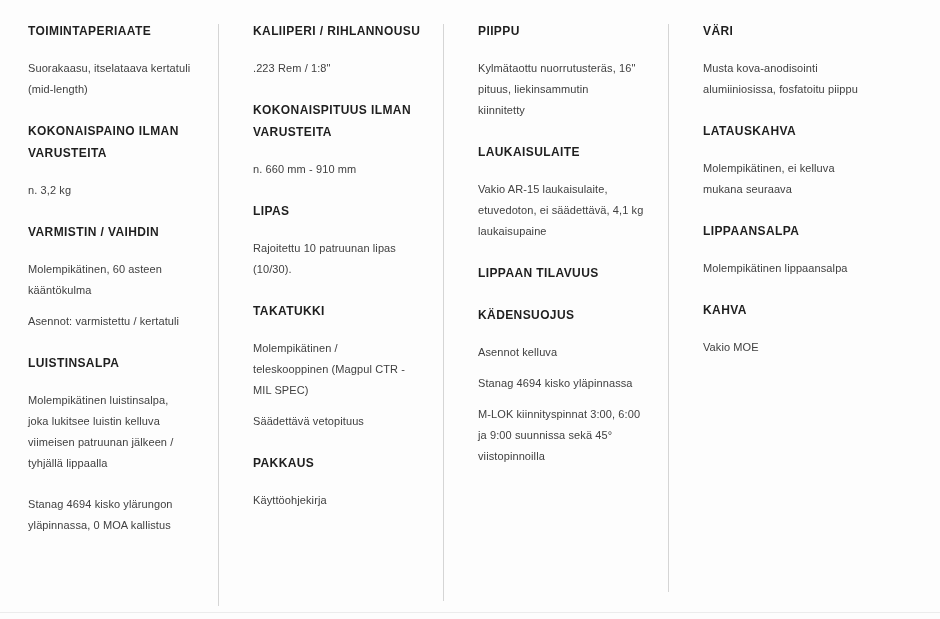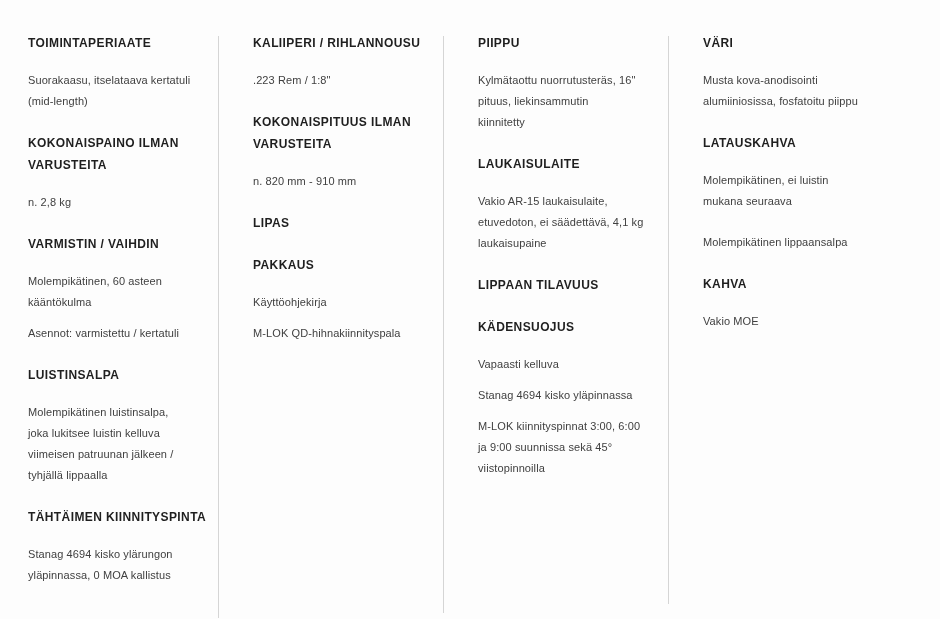--- a/index.html
+++ b/index.html
@@ -13,21 +13,20 @@
     position: relative;
     background: #fdfdfd;
     font-family: "Liberation Sans", sans-serif;
   }
   .spec-grid {
     display: grid;
     grid-template-columns: 218px 225px 225px 272px;
     width: 940px;
     height: 476px;
     position: relative;
-    margin-top: 12px;
   }
   .spec-column {
     box-sizing: border-box;
     padding: 20px 8px 0 35px;
   }
   .spec-column.first {
     padding-left: 28px;
   }
   .spec-block {
     margin: 0 0 20px 0;
@@ -75,59 +74,66 @@
 
   <div class="spec-column first">
     <div class="spec-block">
       <h3 class="spec-heading">TOIMINTAPERIAATE</h3>
       <p class="spec-value">Suorakaasu, itselataava kertatuli
 (mid-length)</p>
     </div>
     <div class="spec-block">
       <h3 class="spec-heading">KOKONAISPAINO ILMAN
 VARUSTEITA</h3>
-      <p class="spec-value">n. 2,8 kg</p>
+      <p class="spec-value">n. 3,2 kg</p>
     </div>
     <div class="spec-block">
       <h3 class="spec-heading">VARMISTIN / VAIHDIN</h3>
       <p class="spec-value">Molempikätinen, 60 asteen
 kääntökulma</p>
       <p class="spec-value">Asennot: varmistettu / kertatuli</p>
     </div>
     <div class="spec-block">
       <h3 class="spec-heading">LUISTINSALPA</h3>
       <p class="spec-value">Molempikätinen luistinsalpa,
 joka lukitsee luistin kelluva
 viimeisen patruunan jälkeen /
 tyhjällä lippaalla</p>
     </div>
     <div class="spec-block">
-      <h3 class="spec-heading">TÄHTÄIMEN KIINNITYSPINTA</h3>
       <p class="spec-value">Stanag 4694 kisko ylärungon
 yläpinnassa, 0 MOA kallistus</p>
     </div>
   </div>
 
   <div class="spec-column">
     <div class="spec-block">
       <h3 class="spec-heading">KALIIPERI / RIHLANNOUSU</h3>
       <p class="spec-value">.223 Rem / 1:8"</p>
     </div>
     <div class="spec-block">
       <h3 class="spec-heading">KOKONAISPITUUS ILMAN
 VARUSTEITA</h3>
-      <p class="spec-value">n. 820 mm - 910 mm</p>
+      <p class="spec-value">n. 660 mm - 910 mm</p>
     </div>
     <div class="spec-block">
       <h3 class="spec-heading">LIPAS</h3>
+      <p class="spec-value">Rajoitettu 10 patruunan lipas
+(10/30).</p>
+    </div>
+    <div class="spec-block">
+      <h3 class="spec-heading">TAKATUKKI</h3>
+      <p class="spec-value">Molempikätinen /
+teleskooppinen (Magpul CTR -
+MIL SPEC)</p>
+      <p class="spec-value">Säädettävä vetopituus</p>
     </div>
     <div class="spec-block">
       <h3 class="spec-heading">PAKKAUS</h3>
       <p class="spec-value">Käyttöohjekirja</p>
-      <p class="spec-value">M-LOK QD-hihnakiinnityspala</p>
     </div>
   </div>
 
   <div class="spec-column">
     <div class="spec-block">
       <h3 class="spec-heading">PIIPPU</h3>
       <p class="spec-value">Kylmätaottu nuorrutusteräs, 16"
 pituus, liekinsammutin
 kiinnitetty</p>
     </div>
@@ -135,40 +141,41 @@
       <h3 class="spec-heading">LAUKAISULAITE</h3>
       <p class="spec-value">Vakio AR-15 laukaisulaite,
 etuvedoton, ei säädettävä, 4,1 kg
 laukaisupaine</p>
     </div>
     <div class="spec-block">
       <h3 class="spec-heading">LIPPAAN TILAVUUS</h3>
     </div>
     <div class="spec-block">
       <h3 class="spec-heading">KÄDENSUOJUS</h3>
-      <p class="spec-value">Vapaasti kelluva</p>
+      <p class="spec-value">Asennot kelluva</p>
       <p class="spec-value">Stanag 4694 kisko yläpinnassa</p>
       <p class="spec-value">M-LOK kiinnityspinnat 3:00, 6:00
 ja 9:00 suunnissa sekä 45°
 viistopinnoilla</p>
     </div>
   </div>
 
   <div class="spec-column">
     <div class="spec-block">
       <h3 class="spec-heading">VÄRI</h3>
       <p class="spec-value">Musta kova-anodisointi
 alumiiniosissa, fosfatoitu piippu</p>
     </div>
     <div class="spec-block">
       <h3 class="spec-heading">LATAUSKAHVA</h3>
-      <p class="spec-value">Molempikätinen, ei luistin
+      <p class="spec-value">Molempikätinen, ei kelluva
 mukana seuraava</p>
     </div>
     <div class="spec-block">
+      <h3 class="spec-heading">LIPPAANSALPA</h3>
       <p class="spec-value">Molempikätinen lippaansalpa</p>
     </div>
     <div class="spec-block">
       <h3 class="spec-heading">KAHVA</h3>
       <p class="spec-value">Vakio MOE</p>
     </div>
   </div>
 
   <div class="col-divider d1"></div>
   <div class="col-divider d2"></div>

